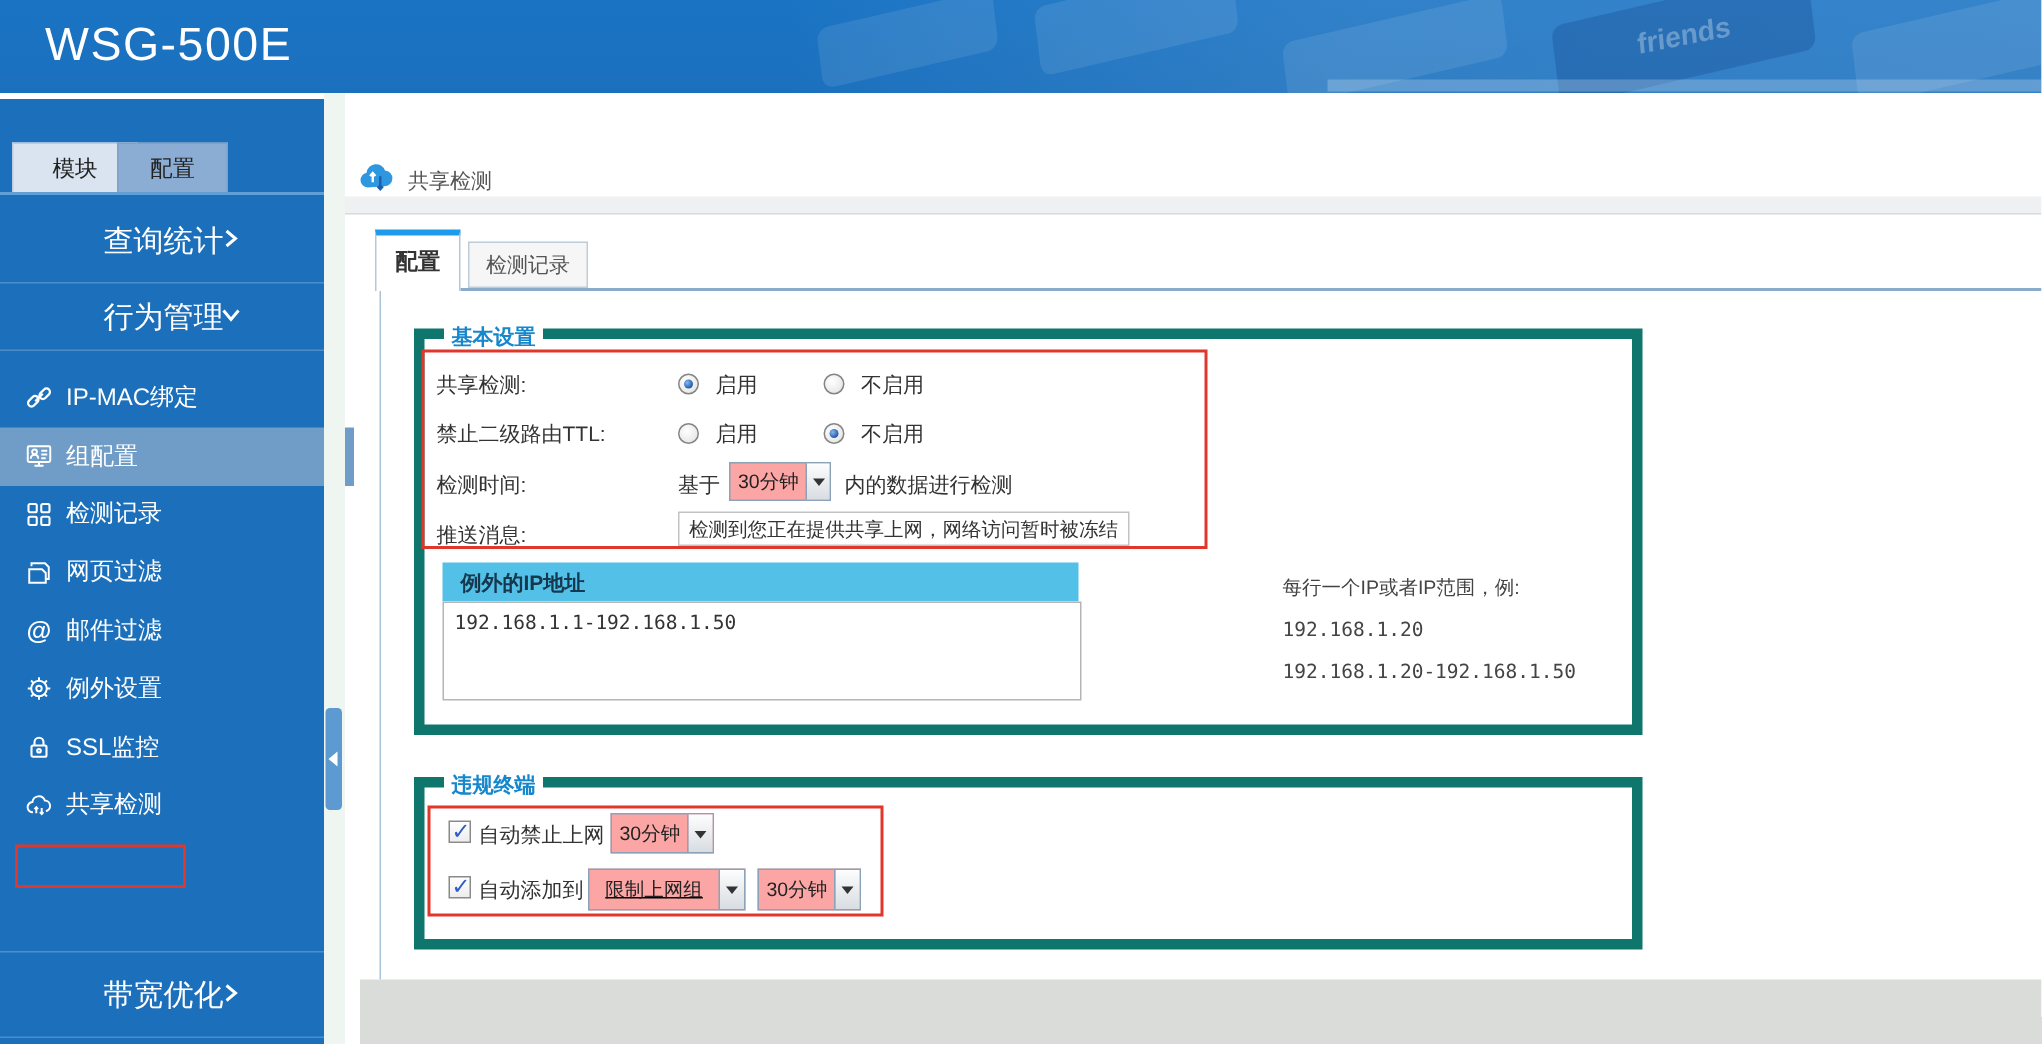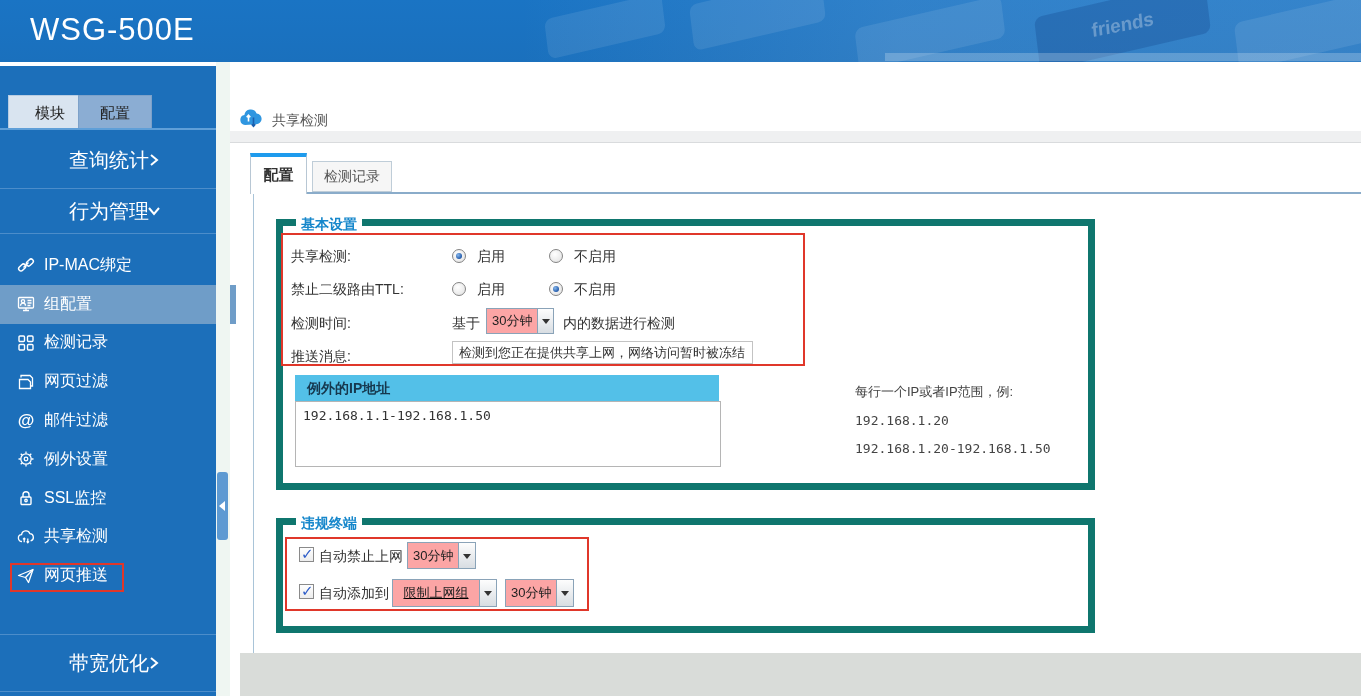--- a/index.html
+++ b/index.html
@@ -210,31 +210,20 @@
             <svg viewBox="0 0 18 18">
               <g stroke="#fff" fill="none" stroke-width="1.3">
                 <path d="M5 13.5a3.4 3.4 0 01-.4-6.8 4.3 4.3 0 018.3-1 3.6 3.6 0 01.7 7.1"></path>
                 <path d="M7.2 10.2v4M6 11.4l1.2-1.3 1.2 1.3"></path>
                 <path d="M10.8 14.6v-4M9.6 13.4l1.2 1.3 1.2-1.3"></path>
               </g>
             </svg>
           </span>
         <span>共享检测</span>
       </div>
-      <div class="side-item">
-        <span class="icn">
-            <svg viewBox="0 0 18 18">
-              <g stroke="#fff" fill="none" stroke-width="1.3" stroke-linejoin="round">
-                <path d="M1.5 8.5L16 2.5l-4.5 13-3-5z"></path>
-                <path d="M8.5 10.5L16 2.5"></path>
-              </g>
-            </svg>
-          </span>
-        <span>网页推送</span>
-      </div>
     </div>
 
     <div class="side-section s3">
       <span>带宽优化</span>
       <span class="chev"><svg viewBox="0 0 10 14">
             <polyline points="2,2 8,7 2,12" fill="none" stroke="#fff" stroke-width="2"></polyline>
           </svg></span>
     </div>
   </div>
 

